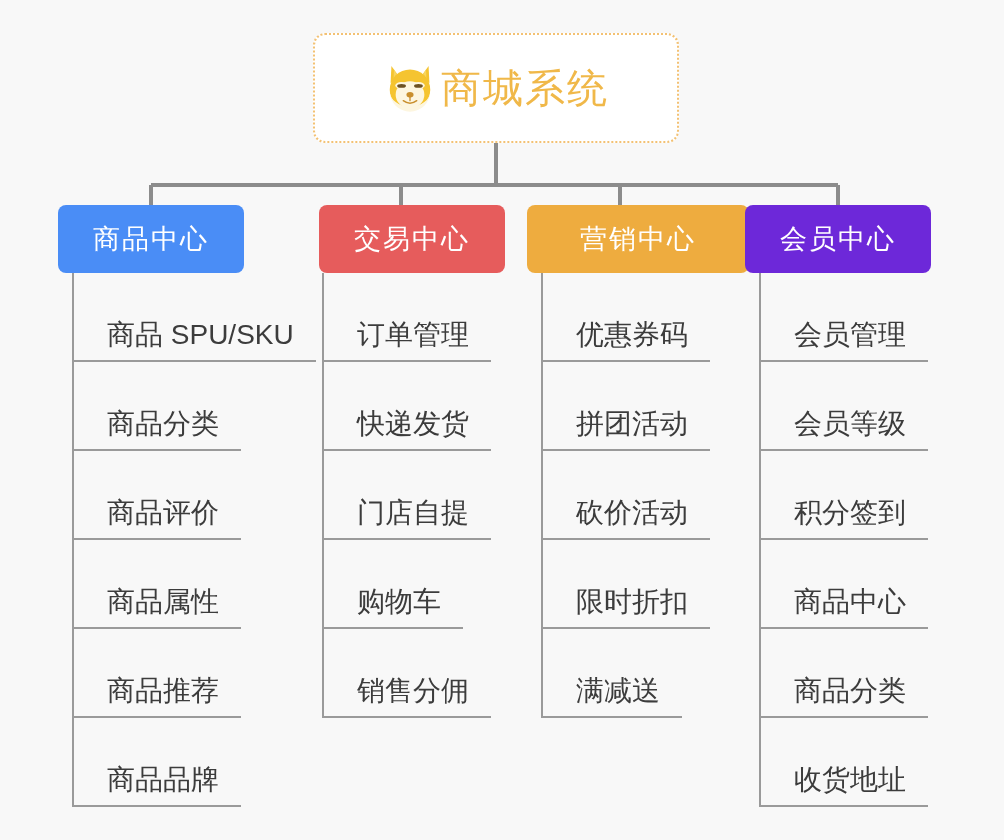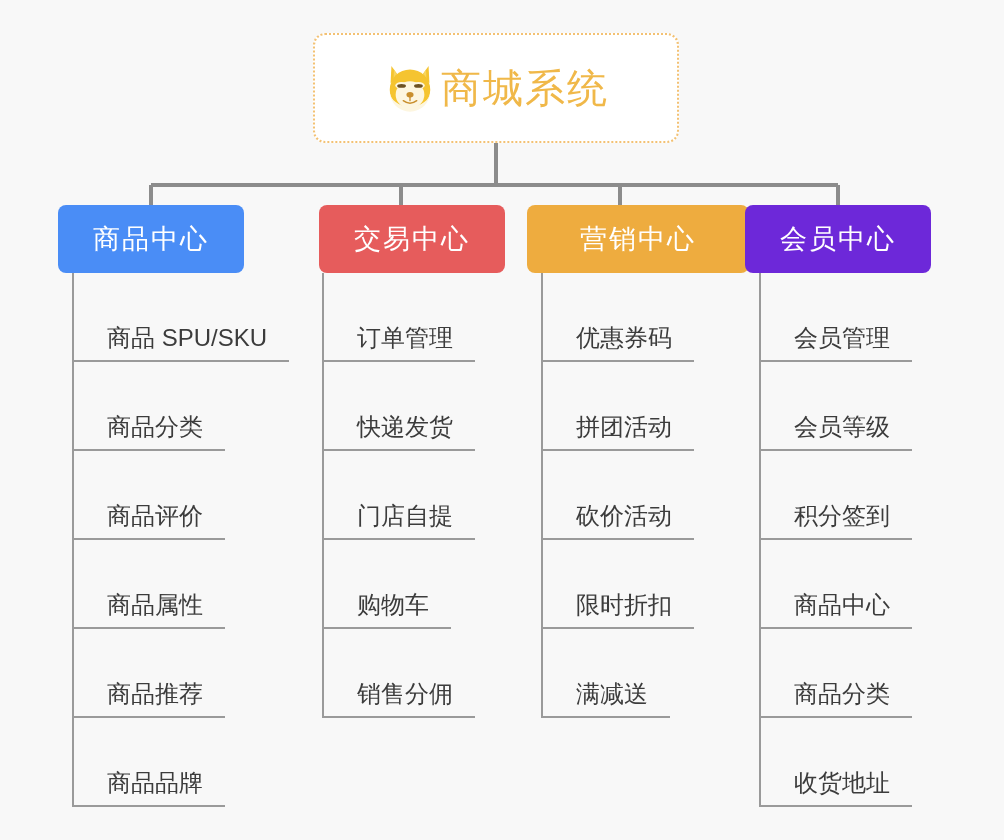--- a/index.html
+++ b/index.html
@@ -96,21 +96,21 @@
     position: relative;
     height: 89px;
     display: flex;
     align-items: flex-end;
     box-sizing: border-box;
   }
   .leaf-inner {
     display: inline-block;
     padding: 0 22px 9px 34px;
     border-bottom: 2px solid #9a9a9a;
-    font-size: 24px;
+    font-size: 28px;
     color: #3c3c3c;
     line-height: 1.1;
     white-space: nowrap;
   }
 
   
   .branch-0 { left: 58px; }
   .branch-0 .branch-header { width: 186px; }
   .branch-1 { left: 308px; }
   .branch-1 .branch-header { width: 186px; margin-left: 11px; }

